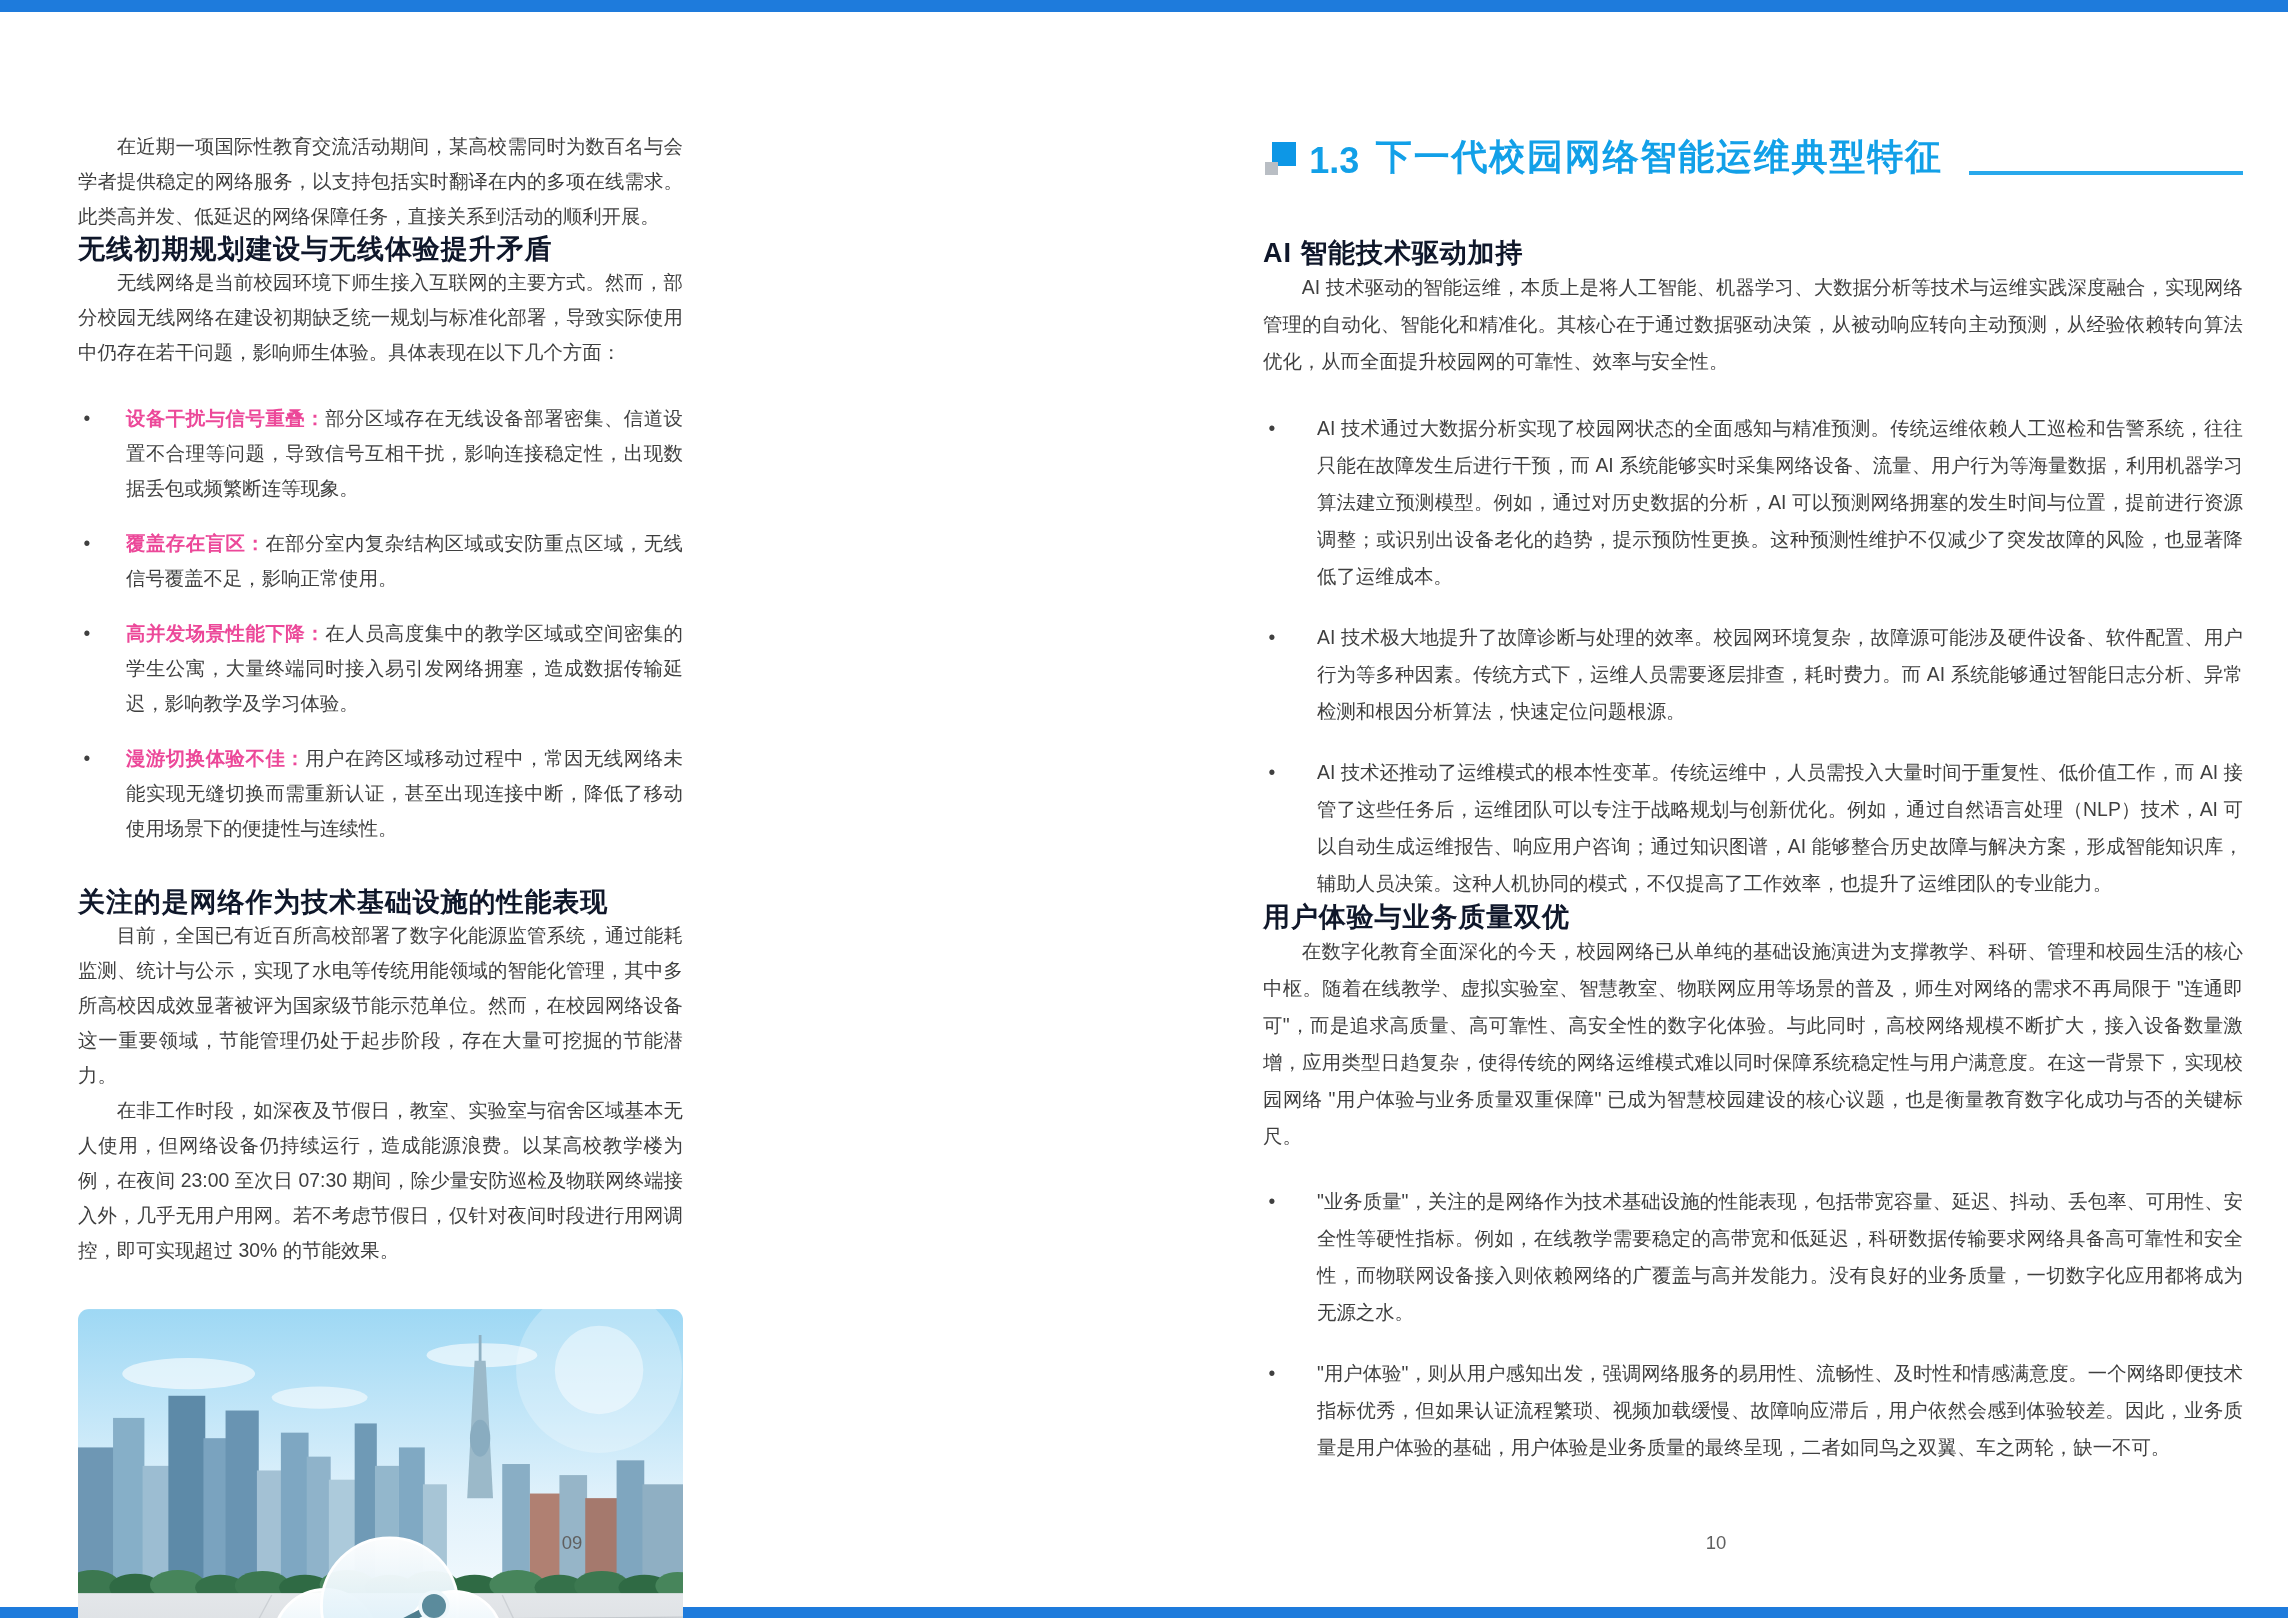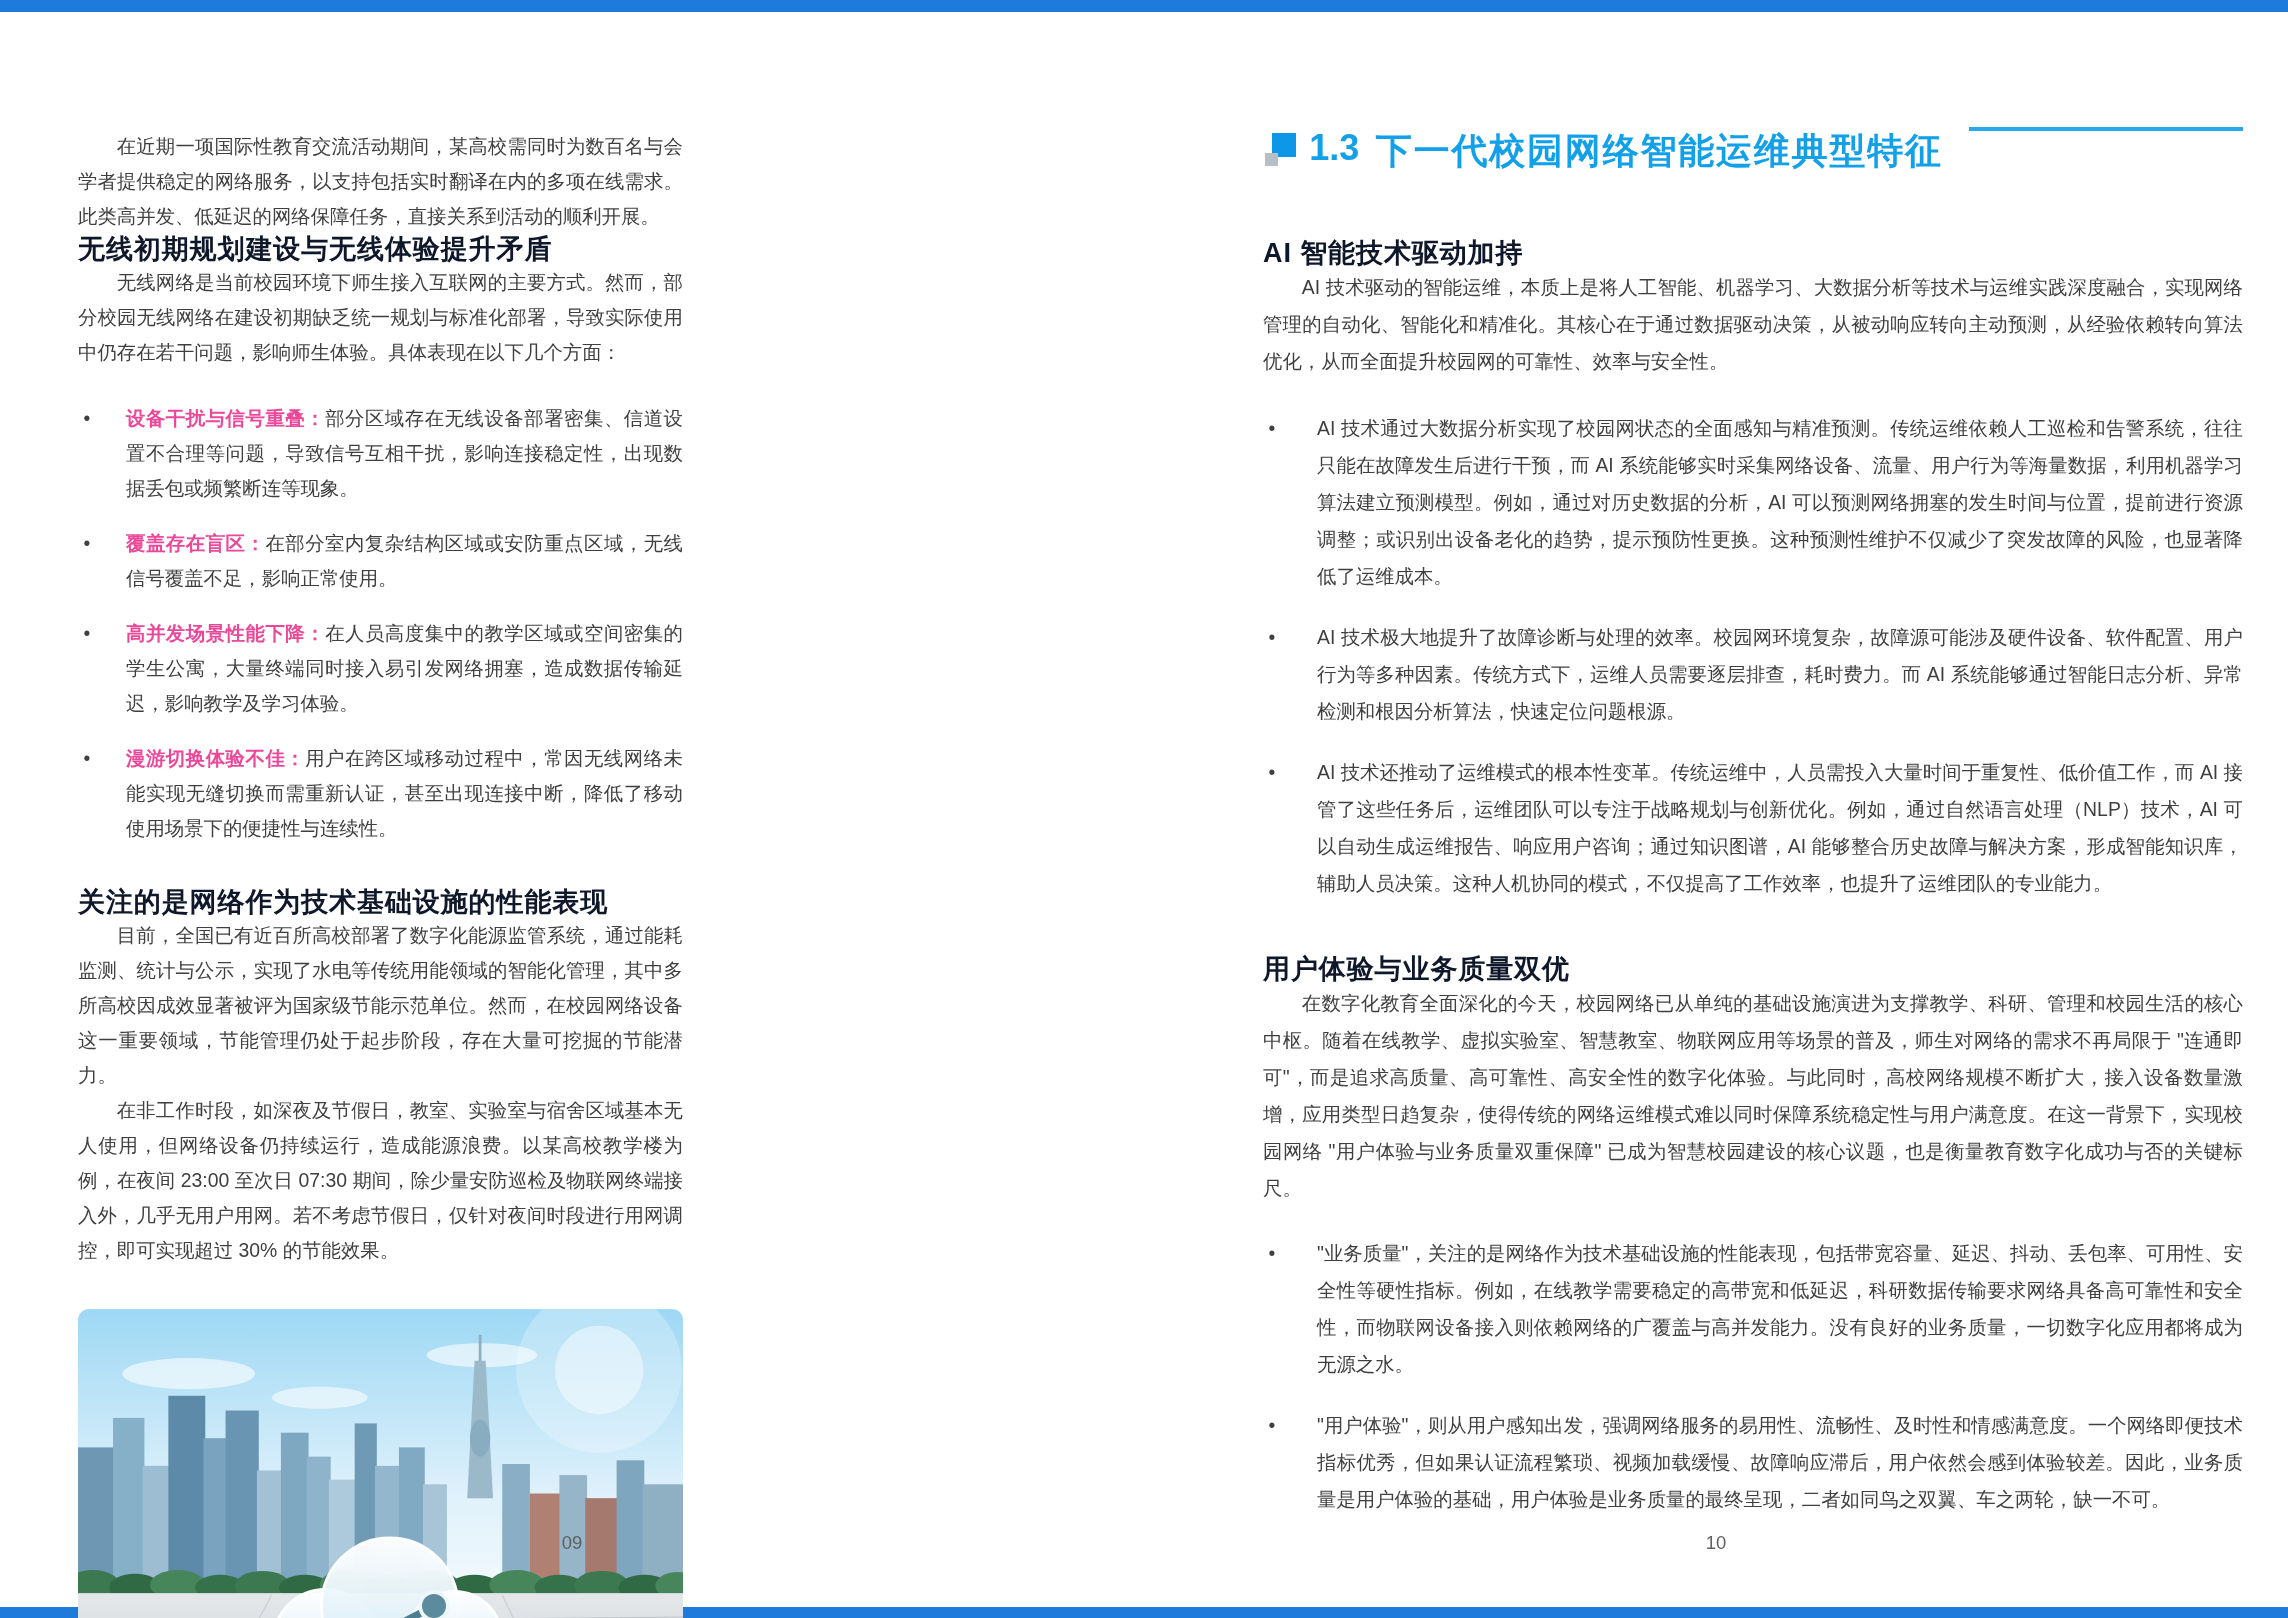--- a/index.html
+++ b/index.html
@@ -36,21 +36,21 @@
     font-size:19.4px; line-height:35px; text-align:justify;
   }
   .col-right .bullet { padding-left:54px; line-height:37px; }
   .bullet .dot {
     position:absolute; left:5.5px; top:0;
     font-size:19.4px; color:#404040;
   }
   .bullet .lead-strong { font-weight:bold; color:#ec4899; }
 
   
-  .sec-header { display:flex; height:57px; }
+  .sec-header { display:flex; align-items:flex-end; height:57px; }
   .sq-wrap { position:relative; width:37px; height:48px; flex:none; }
   .sq-blue { position:absolute; right:3.7px; top:5.5px; width:24px; height:24px; background:#0d97e6; }
   .sq-gray { position:absolute; left:1.8px; top:26px; width:13px; height:13px; background:#b9bec4; }
   .sec-no { font-size:36px; font-weight:bold; color:#12a0e8; margin:0 16.6px 1.8px 9.2px; }
   .sec-title { font-size:36px; font-weight:bold; color:#12a0e8; letter-spacing:1.8px; margin-bottom:1.8px; white-space:nowrap; }
   .sec-line { flex:1; height:3.7px; background:#29a9ec; margin:0 0 9.2px 26px; }
 
   
   .mt-gap-lg { margin-top:57px; }
   .mt-gap-md { margin-top:31px; }
@@ -220,21 +220,21 @@
         <span class="dot">•</span><span>AI 技术通过大数据分析实现了校园网状态的全面感知与精准预测。传统运维依赖人工巡检和告警系统，往往只能在故障发生后进行干预，而 AI 系统能够实时采集网络设备、流量、用户行为等海量数据，利用机器学习算法建立预测模型。例如，通过对历史数据的分析，AI 可以预测网络拥塞的发生时间与位置，提前进行资源调整；或识别出设备老化的趋势，提示预防性更换。这种预测性维护不仅减少了突发故障的风险，也显著降低了运维成本。</span>
       </div>
       <div class="bullet mt-gap-sm">
         <span class="dot">•</span><span>AI 技术极大地提升了故障诊断与处理的效率。校园网环境复杂，故障源可能涉及硬件设备、软件配置、用户行为等多种因素。传统方式下，运维人员需要逐层排查，耗时费力。而 AI 系统能够通过智能日志分析、异常检测和根因分析算法，快速定位问题根源。</span>
       </div>
       <div class="bullet mt-gap-sm">
         <span class="dot">•</span><span>AI 技术还推动了运维模式的根本性变革。传统运维中，人员需投入大量时间于重复性、低价值工作，而 AI 接管了这些任务后，运维团队可以专注于战略规划与创新优化。例如，通过自然语言处理（NLP）技术，AI 可以自动生成运维报告、响应用户咨询；通过知识图谱，AI 能够整合历史故障与解决方案，形成智能知识库，辅助人员决策。这种人机协同的模式，不仅提高了工作效率，也提升了运维团队的专业能力。</span>
       </div>
     </div>
 
-    <h2 class="blue-h" style="margin-top:52px;">用户体验与业务质量双优</h2>
+    <h2 class="blue-h" style="">用户体验与业务质量双优</h2>
 
     <p class="body mt-gap-sm">在数字化教育全面深化的今天，校园网络已从单纯的基础设施演进为支撑教学、科研、管理和校园生活的核心中枢。随着在线教学、虚拟实验室、智慧教室、物联网应用等场景的普及，师生对网络的需求不再局限于 "连通即可"，而是追求高质量、高可靠性、高安全性的数字化体验。与此同时，高校网络规模不断扩大，接入设备数量激增，应用类型日趋复杂，使得传统的网络运维模式难以同时保障系统稳定性与用户满意度。在这一背景下，实现校园网络 "用户体验与业务质量双重保障" 已成为智慧校园建设的核心议题，也是衡量教育数字化成功与否的关键标尺。</p>
 
     <div class="bullets" style="margin-top:28px;">
       <div class="bullet">
         <span class="dot">•</span><span>"业务质量"，关注的是网络作为技术基础设施的性能表现，包括带宽容量、延迟、抖动、丢包率、可用性、安全性等硬性指标。例如，在线教学需要稳定的高带宽和低延迟，科研数据传输要求网络具备高可靠性和安全性，而物联网设备接入则依赖网络的广覆盖与高并发能力。没有良好的业务质量，一切数字化应用都将成为无源之水。</span>
       </div>
       <div class="bullet mt-gap-sm">
         <span class="dot">•</span><span>"用户体验"，则从用户感知出发，强调网络服务的易用性、流畅性、及时性和情感满意度。一个网络即便技术指标优秀，但如果认证流程繁琐、视频加载缓慢、故障响应滞后，用户依然会感到体验较差。因此，业务质量是用户体验的基础，用户体验是业务质量的最终呈现，二者如同鸟之双翼、车之两轮，缺一不可。</span>
       </div>

